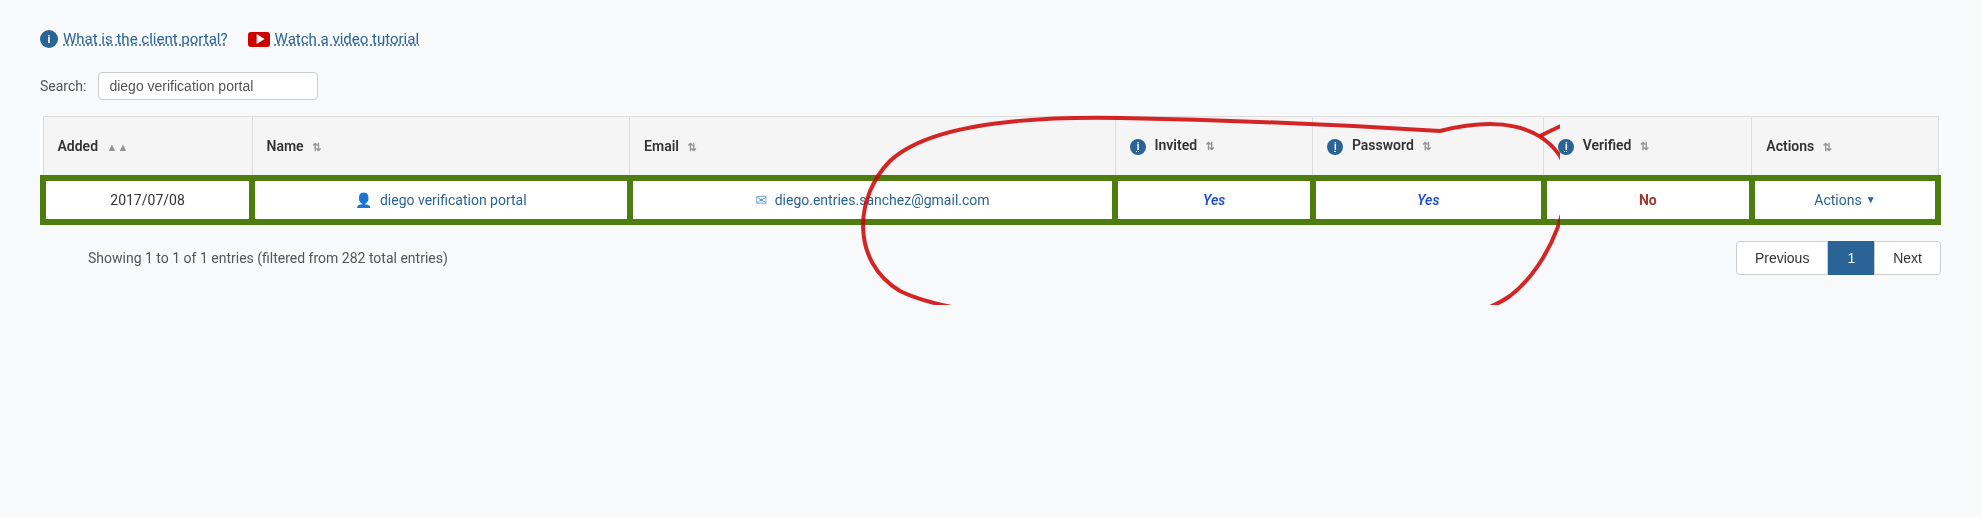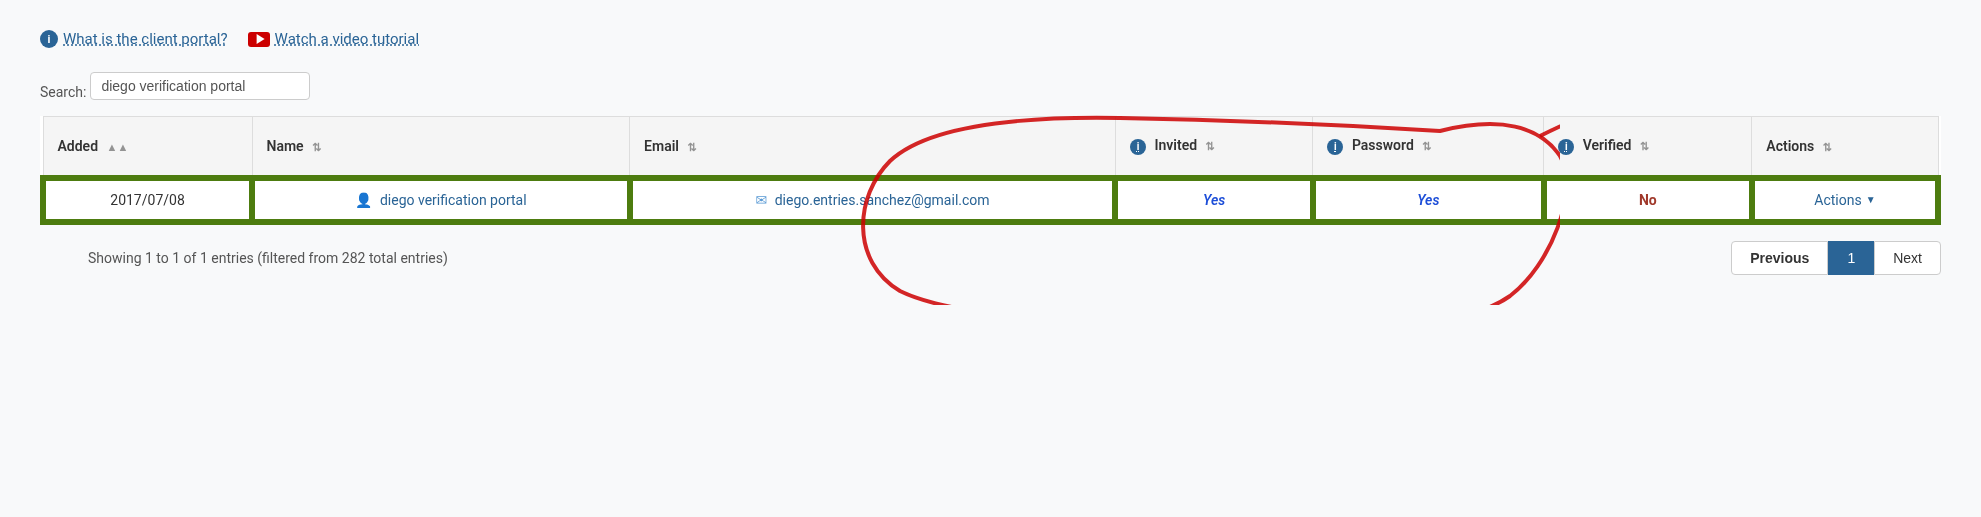--- a/index.html
+++ b/index.html
@@ -73,22 +73,22 @@
     .show-entries select {
       border: 1px solid #ccc;
       border-radius: 4px;
       padding: 3px 20px 3px 8px;
       font-size: 14px;
       background: white;
       appearance: auto;
     }
     .search-row {
       display: flex;
-      align-items: flex-end;
-      gap: 4px;
+      align-items: center;
+      gap: 12px;
       font-size: 14px;
       color: #555;
     }
     .search-row input {
       border: 1px solid #ccc;
       border-radius: 4px;
       padding: 5px 10px;
       font-size: 14px;
       width: 220px;
       color: #555;
@@ -200,21 +200,21 @@
       padding: 8px 18px;
       font-size: 14px;
       cursor: pointer;
       color: #333;
     }
     .pagination button.active {
       background: #2a6496;
       color: white;
       border-color: #2a6496;
     }
-    .pagination .prev-btn { border-radius: 4px 0 0 4px; font-weight: bold; }
+    .pagination .prev-btn { border-radius: 4px 0 0 4px; }
     .pagination .next-btn { border-radius: 0 4px 4px 0; }
 
     .table-wrapper {
       position: relative;
     }
 
     .circle-svg {
       position: absolute;
       top: -10px;
       left: 820px;

